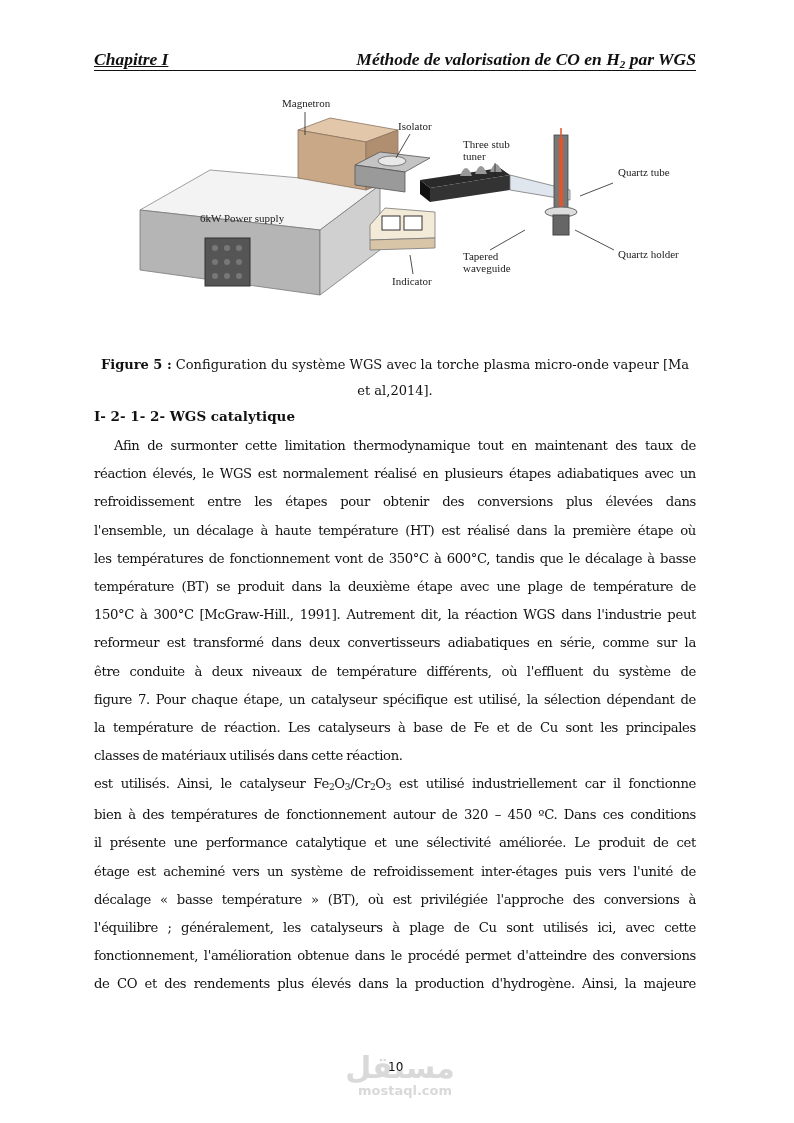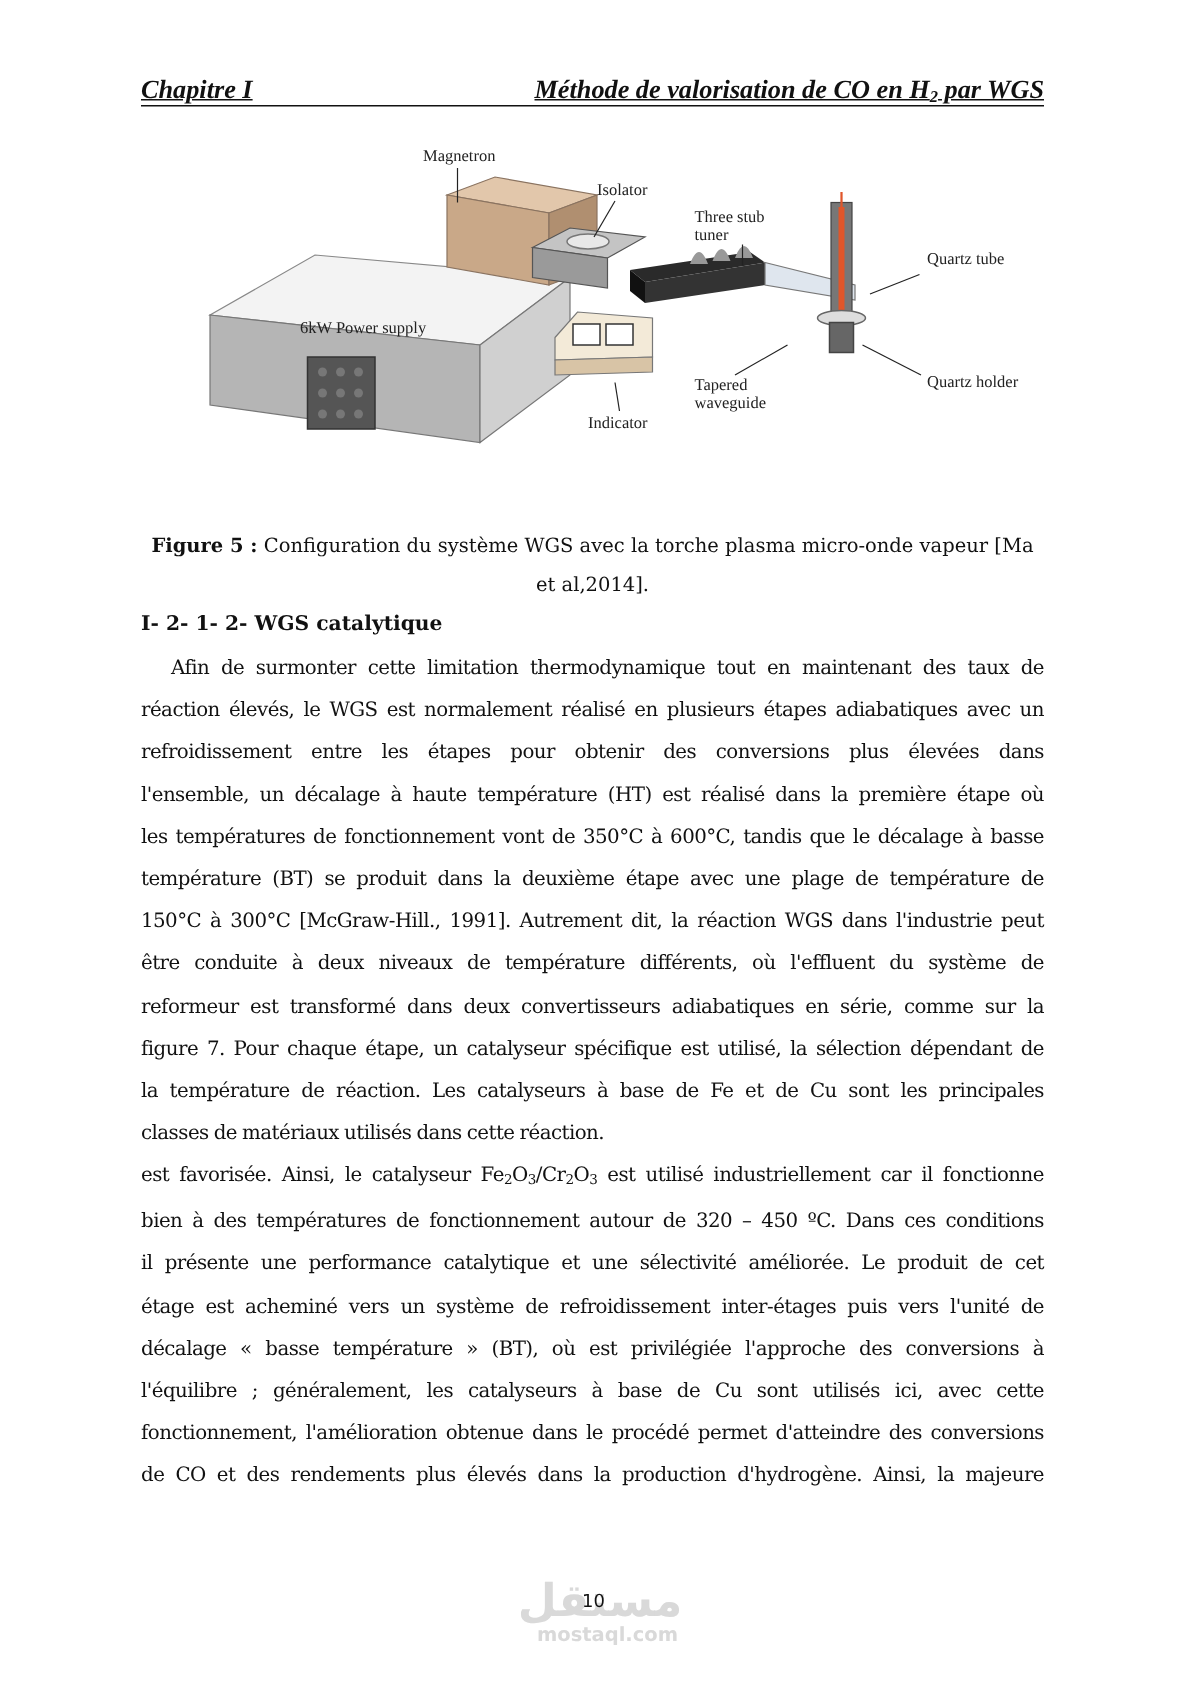--- a/index.html
+++ b/index.html
@@ -1,20 +1,20 @@
 <!DOCTYPE html>
 <html><head>
 <meta charset="utf-8">
 <style>
   html, body { margin: 0; padding: 0; background: #ffffff; }
   body { width: 794px; height: 1123px; position: relative; overflow: hidden; color: #111; }
   .header { position: absolute; left: 94px; top: 48px; width: 602px; height: 22px; border-bottom: 1.5px solid #111;
     font-family: "Liberation Serif", serif; font-style: italic; font-weight: bold; font-size: 17.5px; text-decoration: none; }
   .header .left { position: absolute; left: 0; top: 1px; text-decoration: underline; }
-  .header .right { position: absolute; right: 0; top: 1px; text-decoration: underline; }
+  .header .right { position: absolute; right: 0; top: 1px; }
   .header sub { font-size: 11px; vertical-align: -3px; }
   .figure { position: absolute; left: 130px; top: 90px; width: 570px; height: 220px; }
   .caption { position: absolute; left: 94px; top: 352px; width: 602px; text-align: center;
     font-family: "DejaVu Serif", serif; font-size: 13px; line-height: 26px; }
   .caption b { font-weight: bold; }
   .section-title { position: absolute; left: 94px; top: 408px; font-family: "DejaVu Serif", serif; font-weight: bold; font-size: 13.5px; }
   .para { position: absolute; left: 94px; width: 602px; font-family: "DejaVu Serif", serif; font-size: 13.2px;
     line-height: 28.2px; text-align: justify; letter-spacing: -0.35px; word-spacing: -0.5px; }
   .para .line { display: block; white-space: nowrap; text-align: justify; text-align-last: justify; }
   .para .line.last { text-align-last: left; }
@@ -120,34 +120,34 @@
 <div class="section-title">I- 2- 1- 2- WGS catalytique</div>
 
 <div class="para p1">
   <span class="line indent">Afin de surmonter cette limitation thermodynamique tout en maintenant des taux de</span>
   <span class="line">réaction élevés, le WGS est normalement réalisé en plusieurs étapes adiabatiques avec un</span>
   <span class="line">refroidissement entre les étapes pour obtenir des conversions plus élevées dans</span>
   <span class="line">l'ensemble, un décalage à haute température (HT) est réalisé dans la première étape où</span>
   <span class="line">les températures de fonctionnement vont de 350°C à 600°C, tandis que le décalage à basse</span>
   <span class="line">température (BT) se produit dans la deuxième étape avec une plage de température de</span>
   <span class="line">150°C à 300°C [McGraw-Hill., 1991]. Autrement dit, la réaction WGS dans l'industrie peut</span>
+  <span class="line">reformeur est transformé dans deux convertisseurs adiabatiques en série, comme sur la</span>
   <span class="line">être conduite à deux niveaux de température différents, où l'effluent du système de</span>
-  <span class="line">reformeur est transformé dans deux convertisseurs adiabatiques en série, comme sur la</span>
   <span class="line">figure 7. Pour chaque étape, un catalyseur spécifique est utilisé, la sélection dépendant de</span>
   <span class="line">la température de réaction. Les catalyseurs à base de Fe et de Cu sont les principales</span>
   <span class="line last">classes de matériaux utilisés dans cette réaction.</span>
 </div>
 
 <div class="para p2">
-  <span class="line"><span>est favorisée. Ainsi, le catalyseur Fe</span><sub class="chem">2</sub><span>O</span><sub class="chem">3</sub><span>/Cr</span><sub class="chem">2</sub><span>O</span><sub class="chem">3</sub><span> est utilisé industriellement car il fonctionne</span></span>
+  <span class="line"><span>est utilisés. Ainsi, le catalyseur Fe</span><sub class="chem">2</sub><span>O</span><sub class="chem">3</sub><span>/Cr</span><sub class="chem">2</sub><span>O</span><sub class="chem">3</sub><span> est utilisé industriellement car il fonctionne</span></span>
   <span class="line">bien à des températures de fonctionnement autour de 320 – 450 ºC. Dans ces conditions</span>
   <span class="line">il présente une performance catalytique et une sélectivité améliorée. Le produit de cet</span>
   <span class="line">étage est acheminé vers un système de refroidissement inter-étages puis vers l'unité de</span>
   <span class="line">décalage « basse température » (BT), où est privilégiée l'approche des conversions à</span>
-  <span class="line">l'équilibre ; généralement, les catalyseurs à base de Cu sont utilisés ici, avec cette</span>
+  <span class="line">l'équilibre ; généralement, les catalyseurs à plage de Cu sont utilisés ici, avec cette</span>
   <span class="line">fonctionnement, l'amélioration obtenue dans le procédé permet d'atteindre des conversions</span>
   <span class="line">de CO et des rendements plus élevés dans la production d'hydrogène. Ainsi, la majeure</span>
 </div>
 
 <div class="watermark">
   <div class="ar">مستقل</div>
   <div class="lat">mostaql.com</div>
 </div>
 <div class="page-num">10</div>
 

